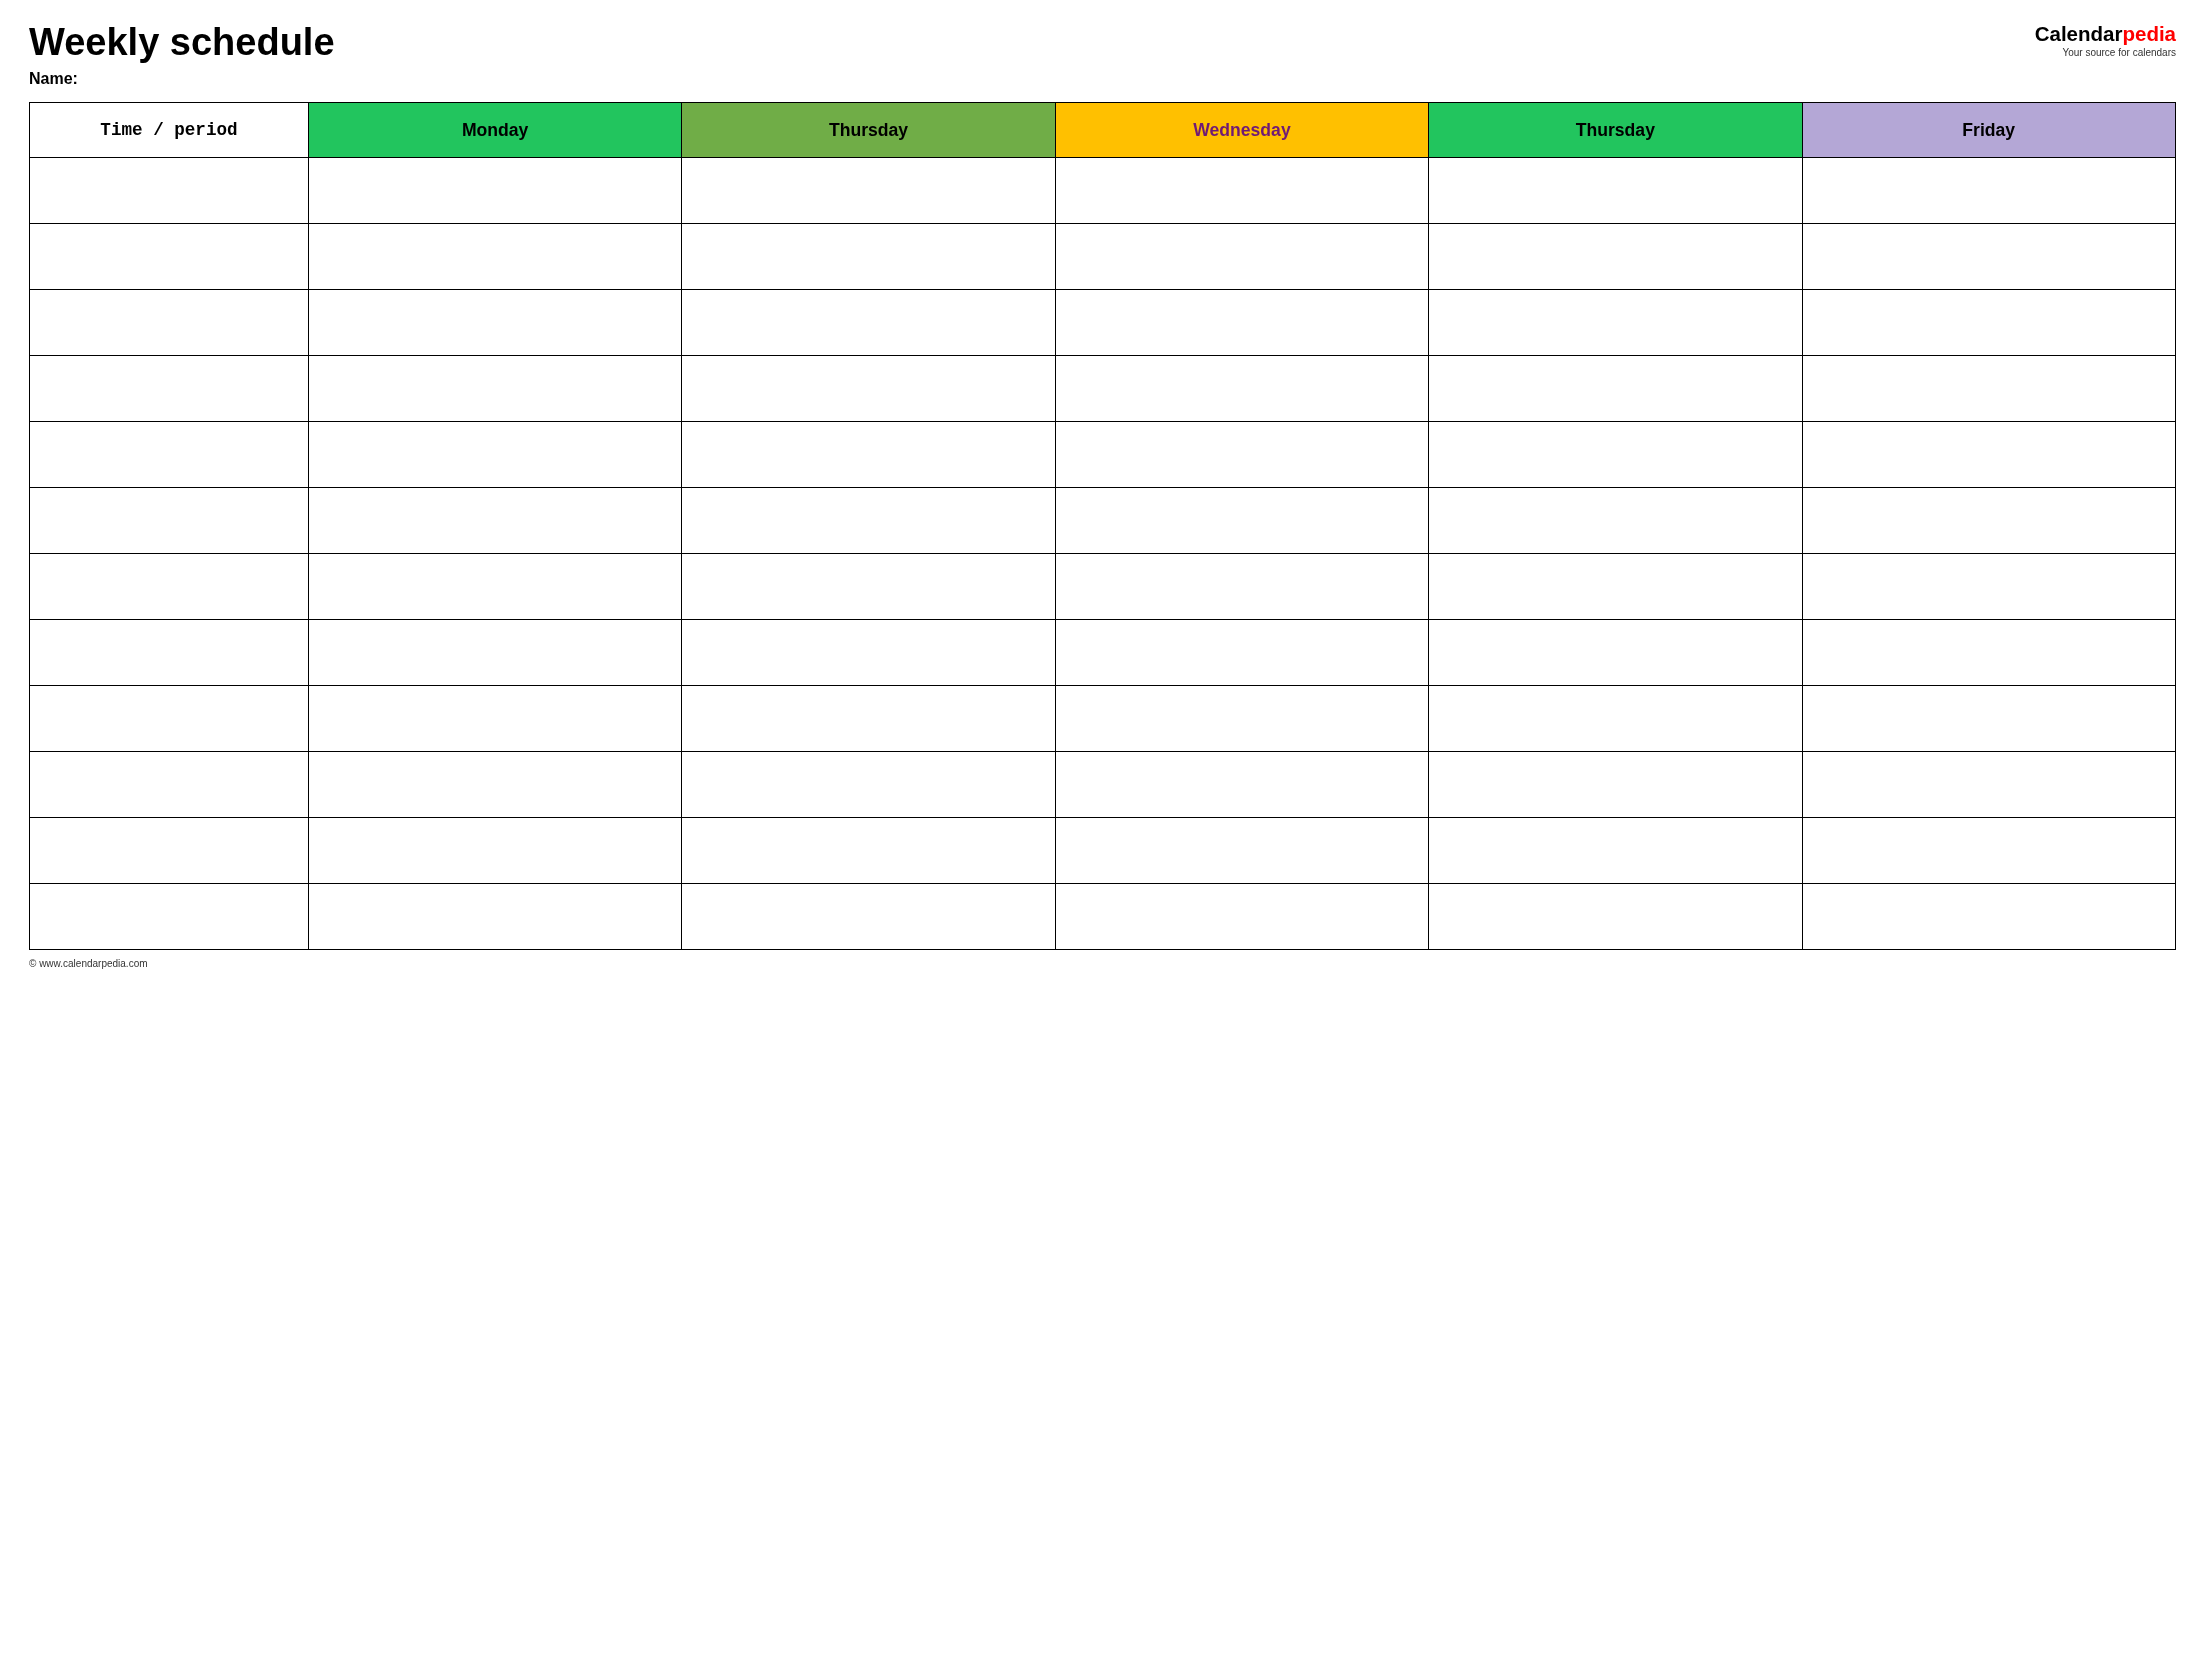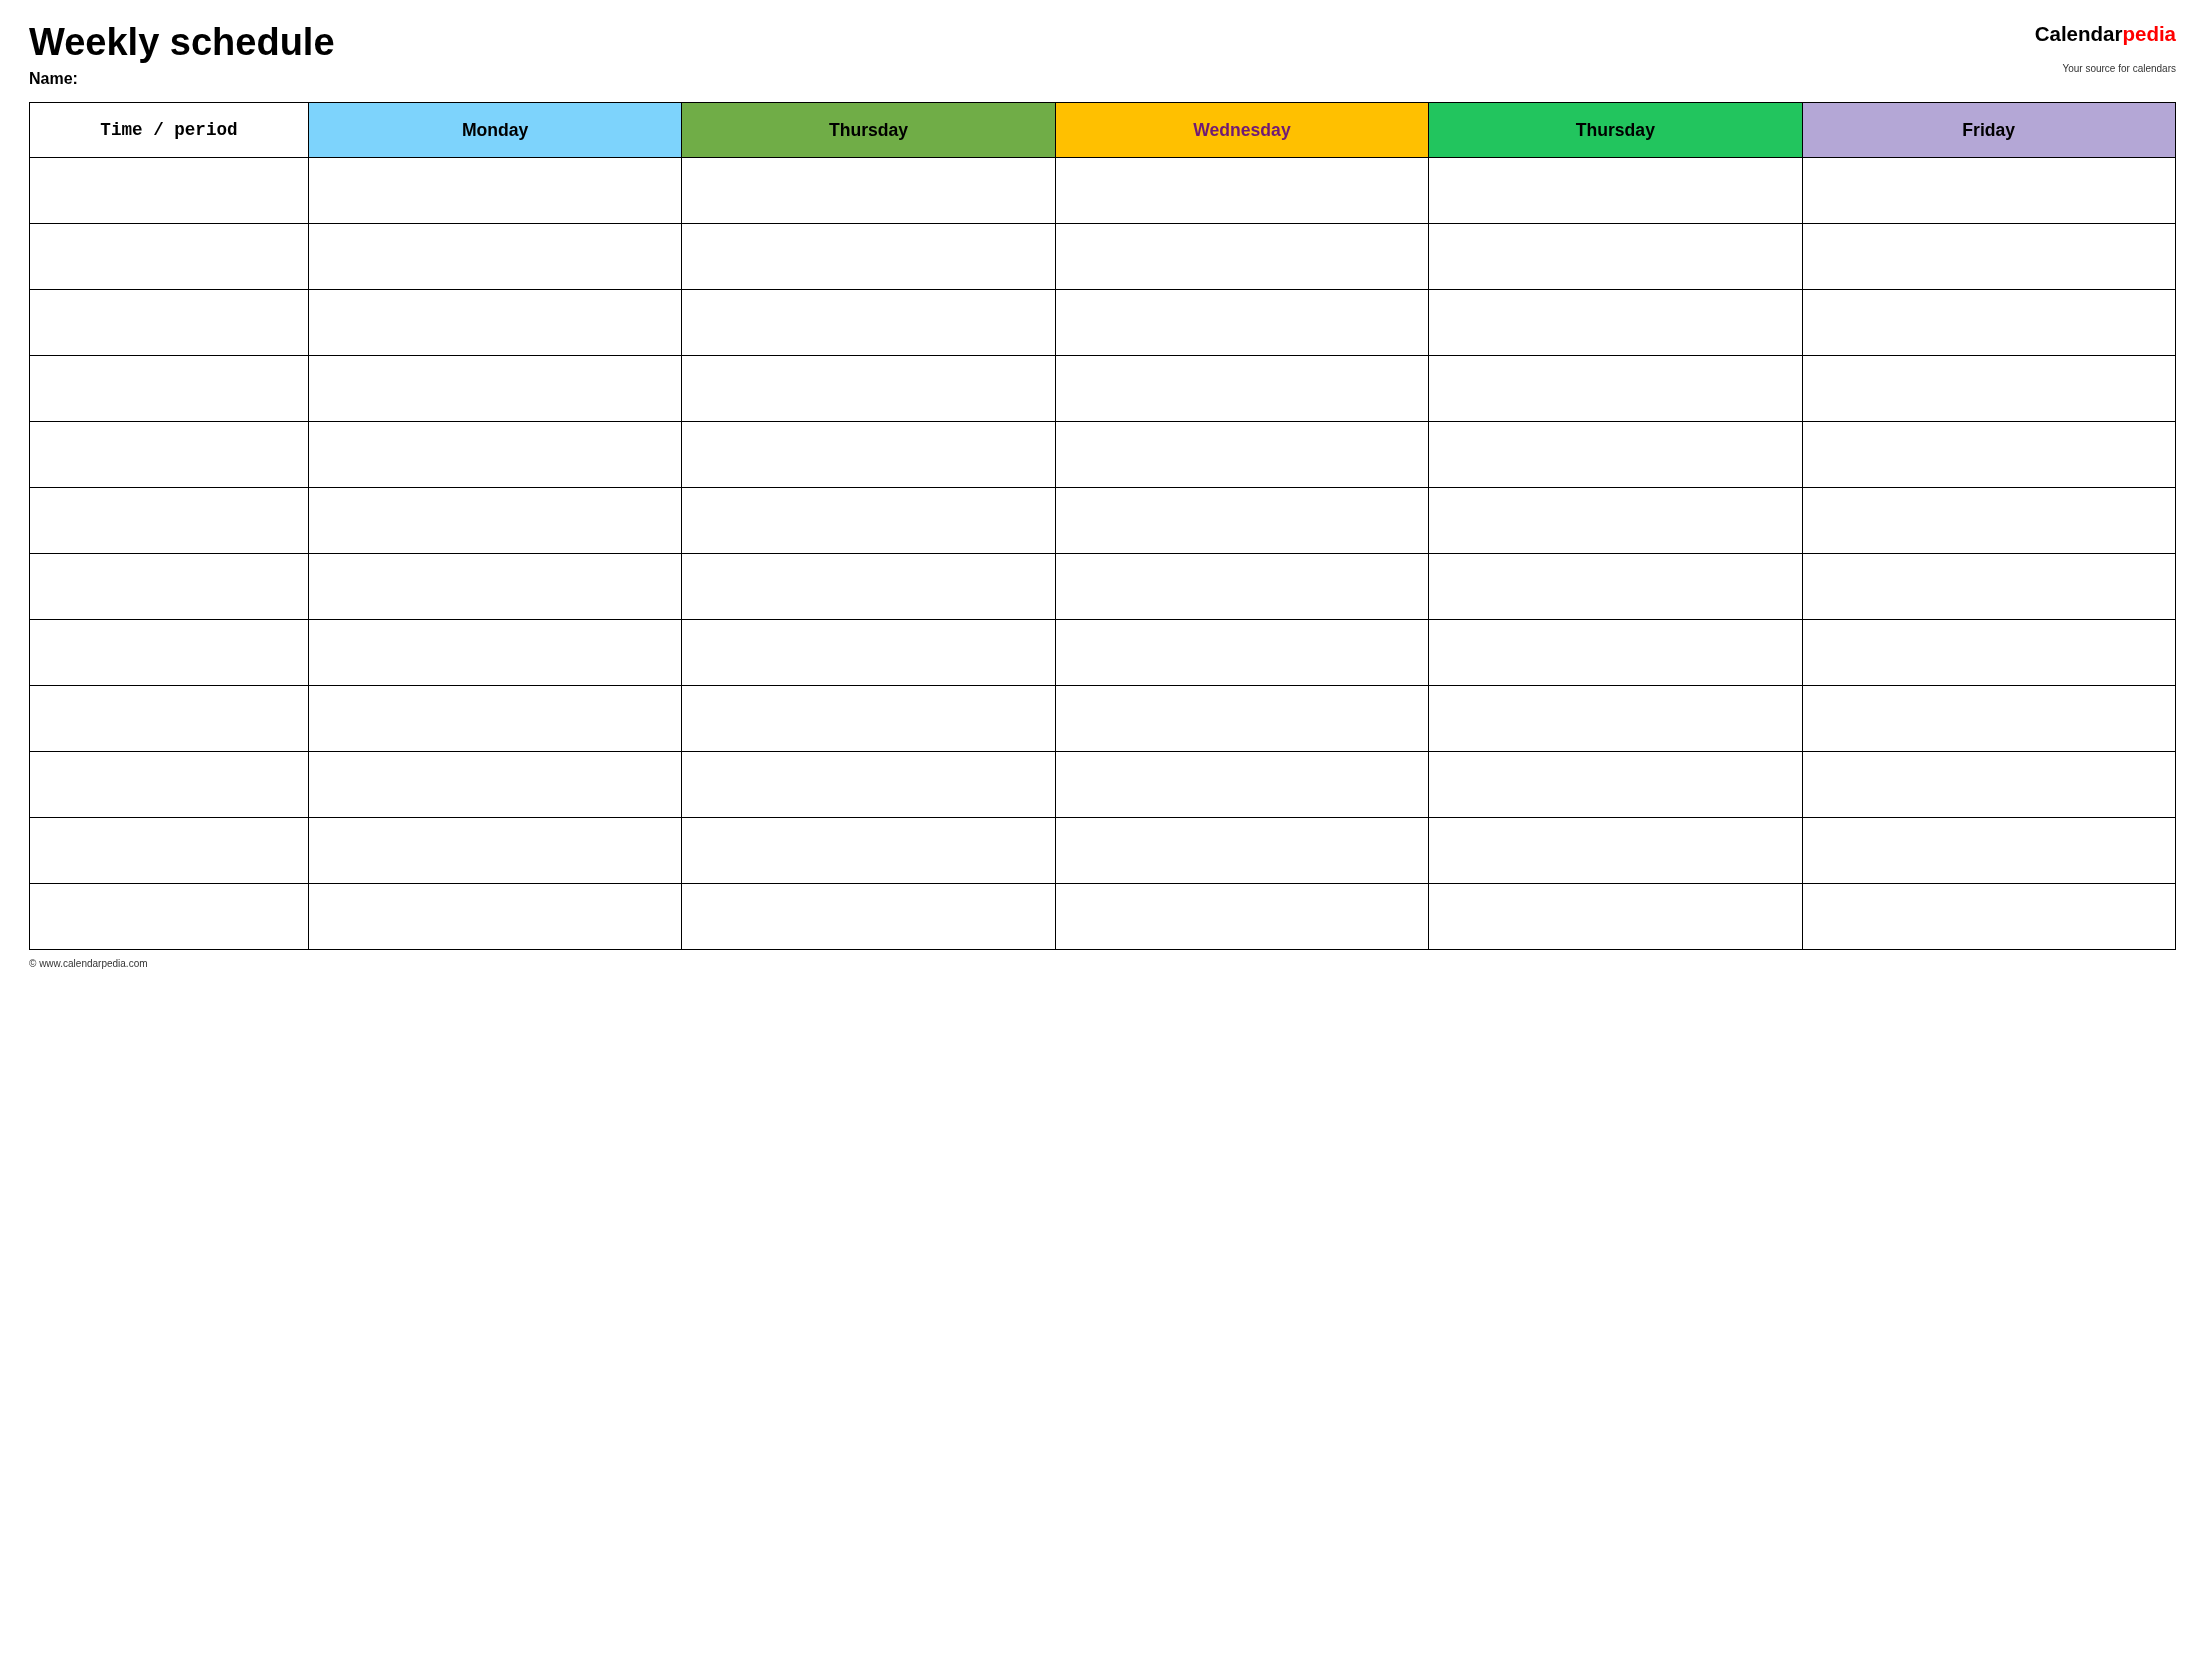--- a/index.html
+++ b/index.html
@@ -40,21 +40,20 @@
       font-weight: bold;
       color: #000000;
       margin-top: 5.9px;
     }
 
     .logo-area {
       text-align: right;
       display: flex;
       flex-direction: column;
       align-items: flex-end;
-      gap: 16px;
     }
 
     .logo-text {
       font-size: 20.5px;
       font-weight: bold;
       color: #000000;
       line-height: 1.2;
     }
 
     .logo-text .logo-red {
@@ -88,21 +87,21 @@
     }
 
     .th-time {
       background-color: #ffffff;
       width: 13%;
       border: 1.5px solid #000000;
       font-family: Liberation Mono, monospace;
     }
 
     .th-monday {
-      background-color: #7dd3fc;
+      background-color: #22c55e;
       color: #000000;
       width: 17.4%;
       border: 1.5px solid #000000;
     }
 
     .th-tuesday {
       background-color: #70ad47;
       color: #000000;
       width: 17.4%;
       border: 1.5px solid #000000;

